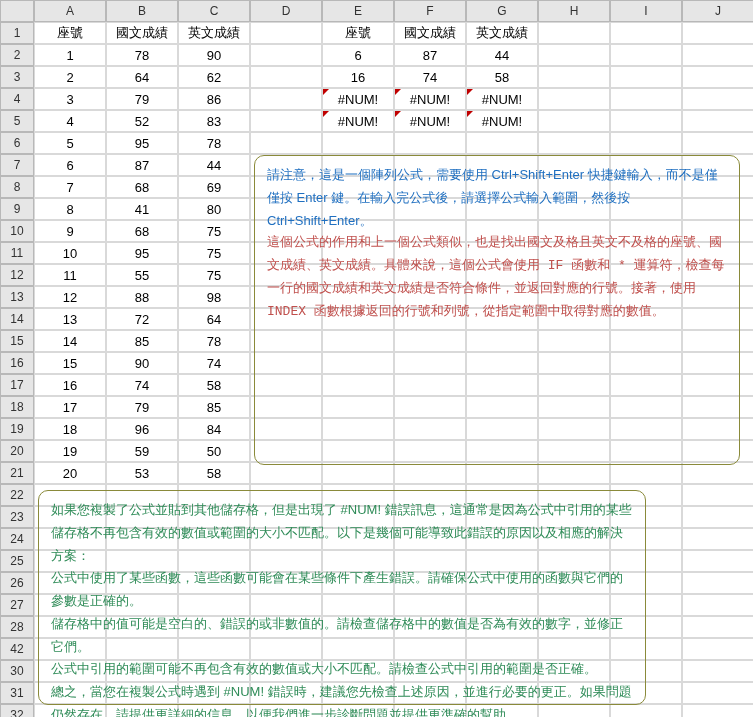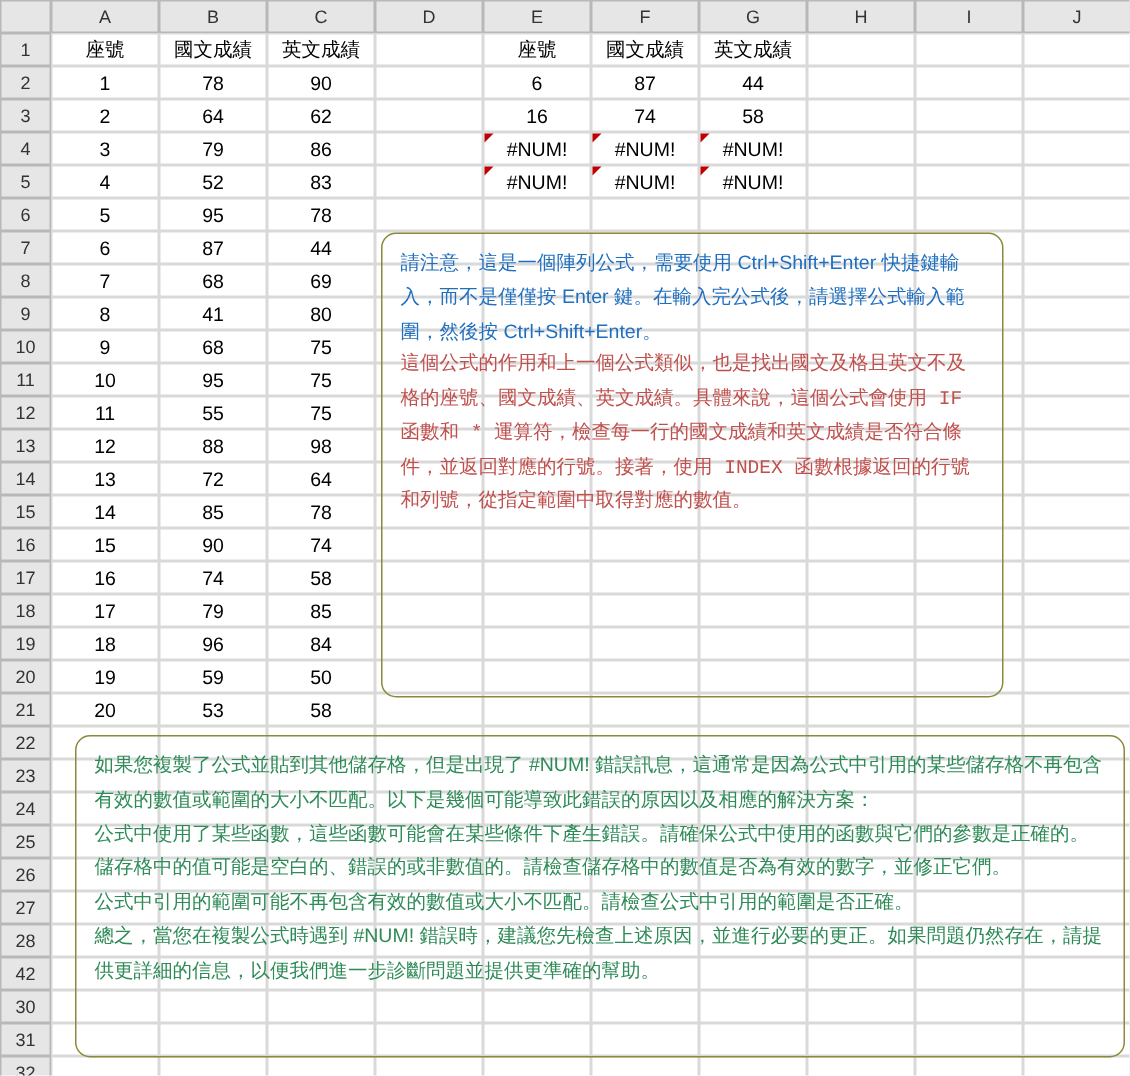--- a/index.html
+++ b/index.html
@@ -48,36 +48,36 @@
     position:absolute;
     top:0; left:0;
     width:0;height:0;
     border-top:6px solid #c00000;
     border-right:6px solid transparent;
   }
   .box1 {
     position: absolute;
     left: 254px;
     top: 155px;
-    width: 415px;
+    width: 486px;
     height: 310px;
     border: 1.5px solid #8a8a3a;
     border-radius: 10px;
     padding: 8px 12px;
     font-size: 13px;
     line-height: 1.75;
     background: rgba(255,255,255,0.0);
   }
   .box1 .l-blue { color: #1f6fc0; }
   .box1 .l-red  { color: #c0504d; font-family: Liberation Mono, monospace; }
   .box2 {
     position: absolute;
-    left: 50px;
+    left: 38px;
     top: 490px;
-    width: 700px;
+    width: 608px;
     height: 215px;
     border: 1.5px solid #8a8a3a;
     border-radius: 10px;
     padding: 8px 12px;
     font-size: 13px;
     line-height: 1.75;
     color: #2e8b57;
     background: rgba(255,255,255,0.0);
   }
 </style>

